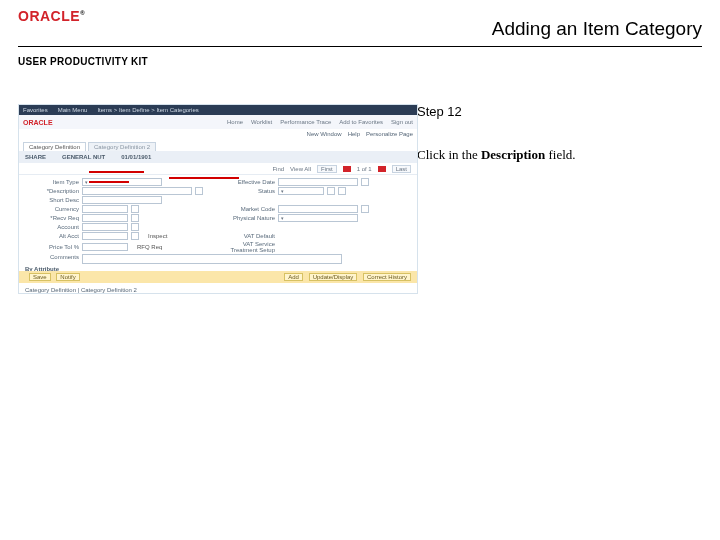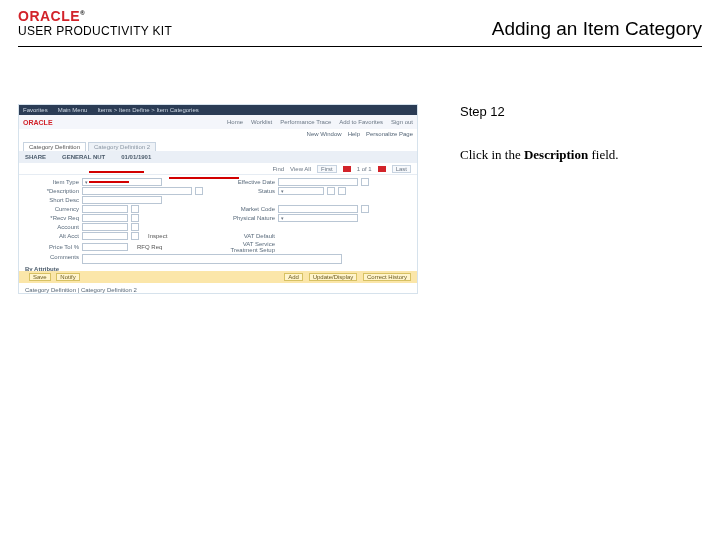--- a/index.html
+++ b/index.html
@@ -4,27 +4,27 @@
 <style>
   * { box-sizing: border-box; margin: 0; padding: 0; }
   html, body { width: 720px; height: 540px; font-family: Arial, Helvetica, sans-serif; background: #fff; }
   .page { width: 720px; height: 540px; position: relative; }
 
   
   .hdr { position: absolute; top: 8px; left: 18px; right: 18px; height: 44px; }
   .logo { display: flex; flex-direction: column; }
   .logo-word { font-weight: 700; letter-spacing: 0.5px; font-size: 14px; }
   .o-red { color: #d2232a; }
-  .o-sub { font-size: 12px; font-weight: 400; letter-spacing: 0.3px; color: #000; }
+  .o-sub { font-size: 10px; font-weight: 700; letter-spacing: 0.3px; color: #000; margin-top: 32px; }
   .hdr-rule { position: absolute; left: 0; right: 0; top: 38px; height: 1px; background: #000; }
   .title { position: absolute; right: 0; top: 10px; font-size: 19px; }
 
   
   .col-left { position: absolute; left: 18px; top: 104px; width: 400px; }
-  .col-right { position: absolute; left: 460px; top: 104px; width: 260px; }
+  .col-right { position: absolute; left: 417px; top: 104px; width: 260px; }
 
   .step { font-size: 13px; margin-bottom: 26px; }
   .instr { font-size: 13px; line-height: 1.5; font-family: Liberation Serif, serif; }
   .instr .b { font-weight: 700; }
 
   
   .shot { width: 400px; height: 190px; border: 1px solid #d6e2ec; background: #fff; font-size: 6px; color: #555; overflow: hidden; position: relative; }
   .shot .topnav { height: 10px; background: #2b3c55; color: #cfd9e4; display: flex; align-items: center; padding: 0 4px; gap: 10px; }
   .shot .topnav span { white-space: nowrap; }
   .shot .brand { height: 14px; background: #f4f6fb; display: flex; align-items: center; padding: 0 4px; justify-content: space-between; }

